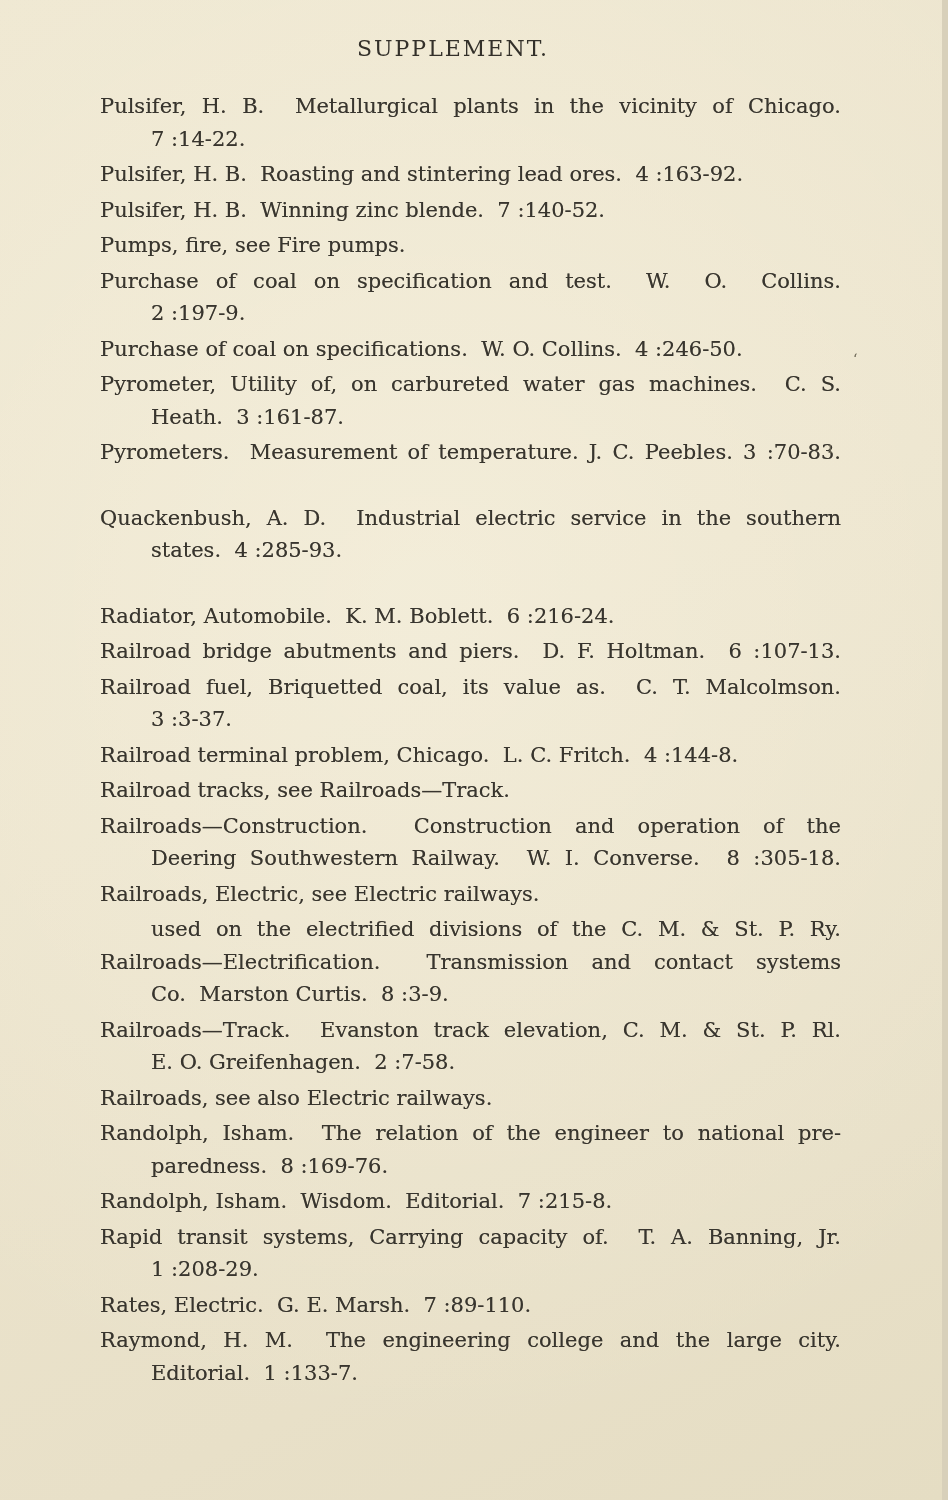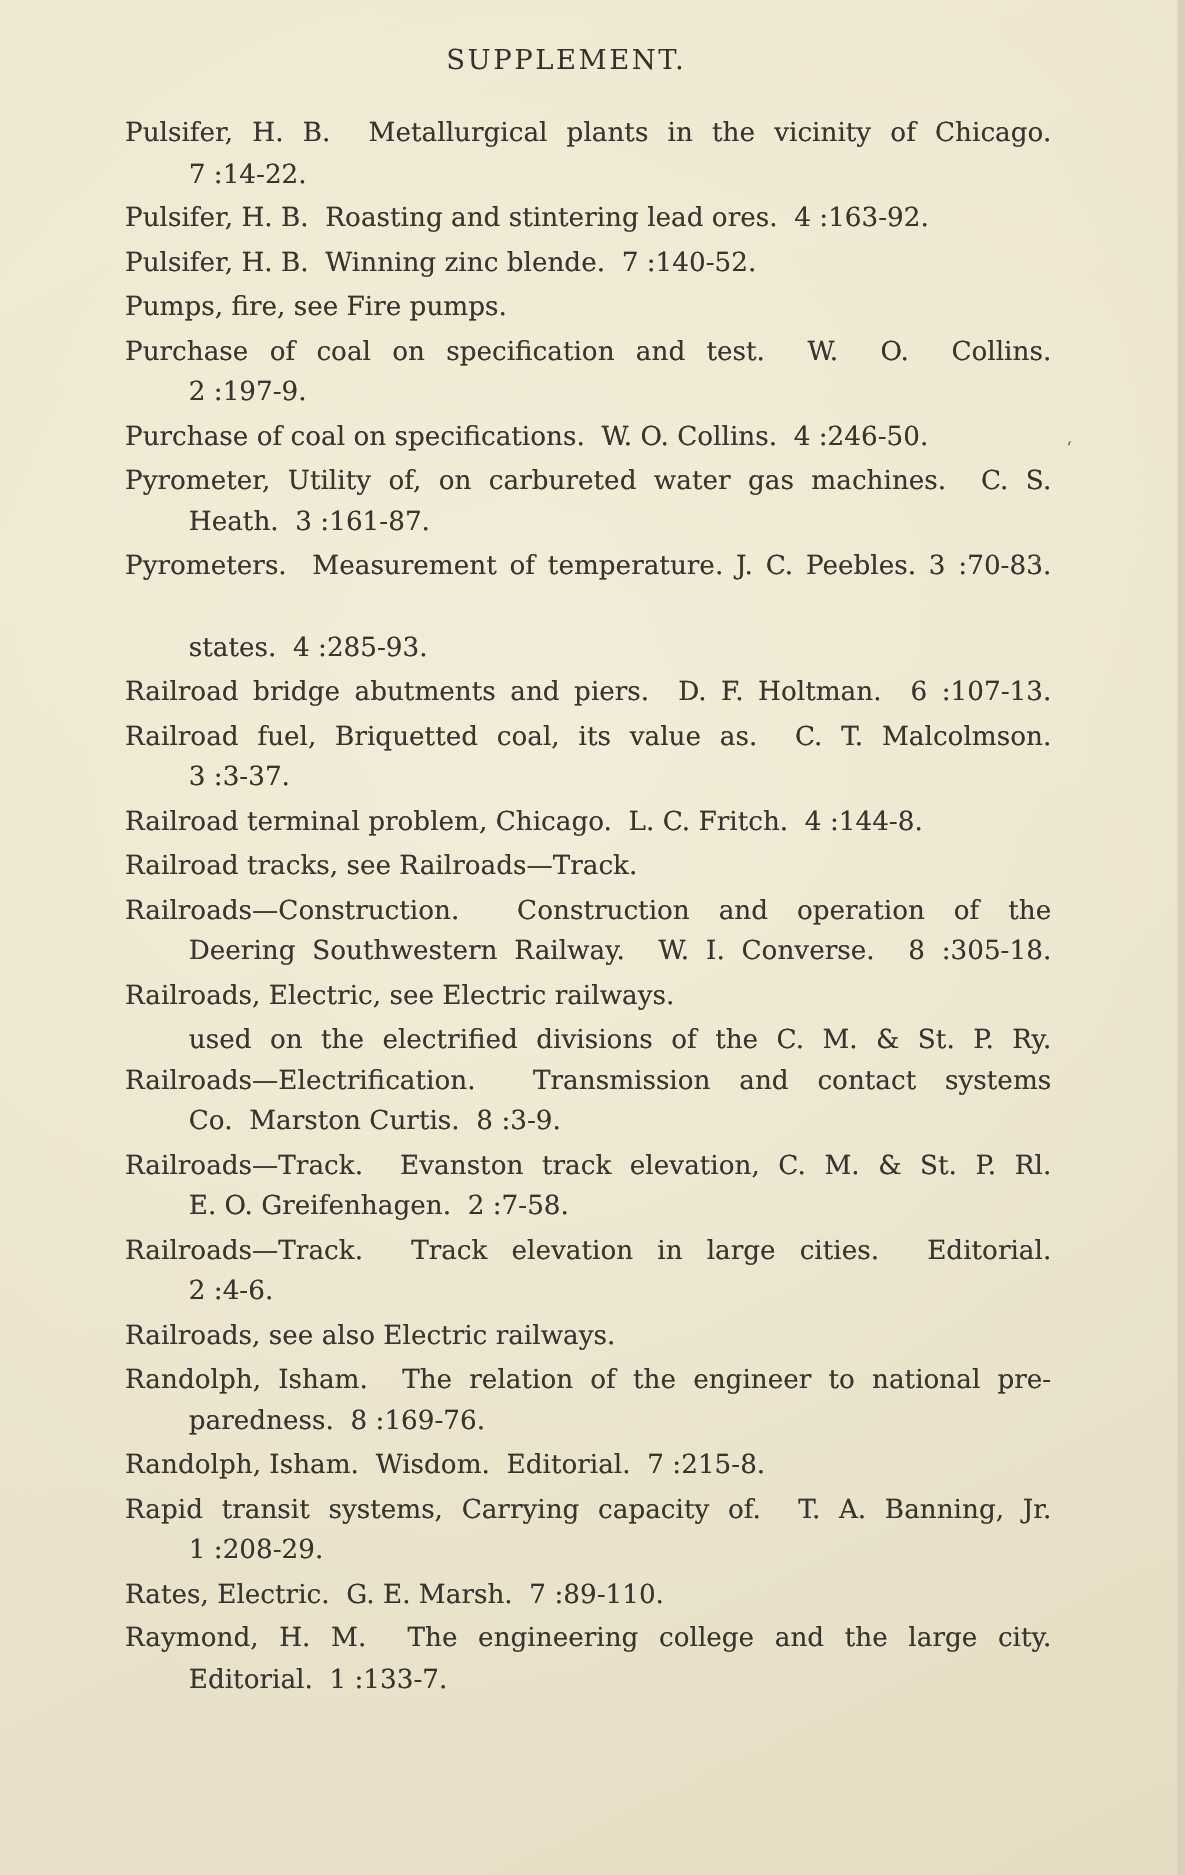--- a/index.html
+++ b/index.html
@@ -102,23 +102,27 @@
     <p class="entry">
       <span class="line fill">Pyrometer, Utility of, on carbureted water gas machines.  C. S.</span>
       <span class="line cont">Heath.  3 :161-87.</span>
     </p>
 
     <p class="entry">
       <span class="line fill">Pyrometers.  Measurement of temperature. J. C. Peebles. 3 :70-83.</span>
     </p>
 
     <p class="entry gap">
+      <span class="line fill">Quackenbush, A. D.  Industrial electric service in the southern</span>
       <span class="line cont">states.  4 :285-93.</span>
     </p>
 
+    <p class="entry gap">
+      <span class="line">Radiator, Automobile.  K. M. Boblett.  6 :216-24.</span>
+    </p>
 
     <p class="entry">
       <span class="line fill">Railroad bridge abutments and piers.  D. F. Holtman.  6 :107-13.</span>
     </p>
 
     <p class="entry">
       <span class="line fill">Railroad fuel, Briquetted coal, its value as.  C. T. Malcolmson.</span>
       <span class="line cont">3 :3-37.</span>
     </p>
 
@@ -143,24 +147,20 @@
       <span class="line cont fill">used on the electrified divisions of the C. M. &amp; St. P. Ry.</span>
       <span class="line fill">Railroads—Electrification.  Transmission and contact systems</span>
       <span class="line cont">Co.  Marston Curtis.  8 :3-9.</span>
     </p>
 
     <p class="entry">
       <span class="line fill">Railroads—Track.  Evanston track elevation, C. M. &amp; St. P. Rl.</span>
       <span class="line cont">E. O. Greifenhagen.  2 :7-58.</span>
     </p>
 
-    <p class="entry">
-      <span class="line fill">Railroads—Track.  Track elevation in large cities.  Editorial.</span>
-      <span class="line cont">2 :4-6.</span>
-    </p>
 
     <p class="entry">
       <span class="line">Railroads, see also Electric railways.</span>
     </p>
 
     <p class="entry">
       <span class="line fill">Randolph, Isham.  The relation of the engineer to national pre-</span>
       <span class="line cont">paredness.  8 :169-76.</span>
     </p>
 

